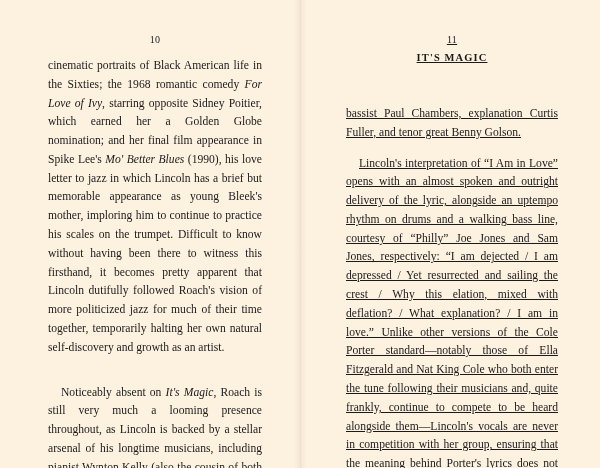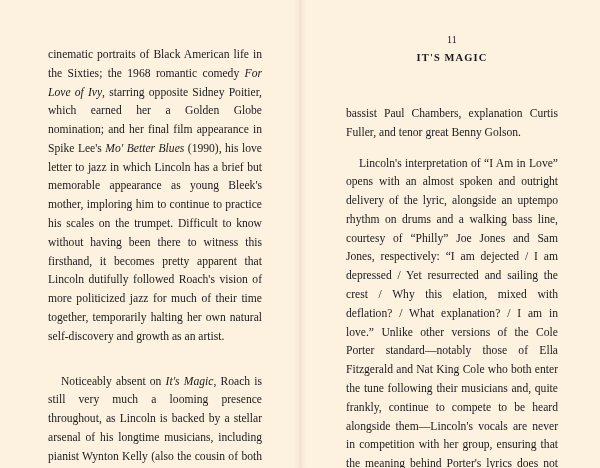--- a/index.html
+++ b/index.html
@@ -28,20 +28,21 @@
     box-sizing: border-box;
     padding: 34px 34px 30px 38px;
   }
   .page.left {
     padding-left: 36px;
     padding-right: 26px;
   }
   .page.right {
     padding-left: 34px;
     padding-right: 30px;
+    text-decoration: underline;
   }
   .gutter-shadow {
     position: absolute;
     left: 294px;
     top: 0;
     width: 13px;
     height: 468px;
     background: linear-gradient(to right, rgba(120,90,60,0.00) 0%, rgba(120,90,60,0.07) 45%, rgba(120,90,60,0.10) 50%, rgba(120,90,60,0.05) 60%, rgba(120,90,60,0.00) 100%);
     pointer-events: none;
   }
@@ -79,20 +80,21 @@
   em {
     font-style: italic;
   }
 </style>
 </head>
 <body>
 
 <div class="book">
 
   <div class="page left">
+    <div class="folio">10</div>
     <p>cinematic portraits of Black American life in the Sixties; the 1968 romantic comedy <em>For Love of Ivy</em>, starring opposite Sidney Poitier, which earned her a Golden Globe nomination; and her final film appearance in Spike Lee's <em>Mo' Better Blues</em> (1990), his love letter to jazz in which Lincoln has a brief but memorable appearance as young Bleek's mother, imploring him to continue to practice his scales on the trumpet. Difficult to know without having been there to witness this firsthand, it becomes pretty apparent that Lincoln dutifully followed Roach's vision of more politicized jazz for much of their time together, temporarily halting her own natural self-discovery and growth as an artist.</p>
     <p class="gap indent">Noticeably absent on <em>It's Magic</em>, Roach is still very much a looming presence throughout, as Lincoln is backed by a stellar arsenal of his longtime musicians, including pianist Wynton Kelly (also the cousin of both Marcus Miller and Randy Weston), trumpeter Kenny Dorham,</p>
   </div>
 
   <div class="page right">
     <div class="folio">11</div>
     <div class="running-head">IT'S MAGIC</div>
     <p>bassist Paul Chambers, explanation Curtis Fuller, and tenor great Benny Golson.</p>
     <p class="indent">Lincoln's interpretation of “I Am in Love” opens with an almost spoken and outright delivery of the lyric, alongside an uptempo rhythm on drums and a walking bass line, courtesy of “Philly” Joe Jones and Sam Jones, respectively: “I am dejected / I am depressed / Yet resurrected and sailing the crest / Why this elation, mixed with deflation? / What explanation? / I am in love.” Unlike other versions of the Cole Porter standard—notably those of Ella Fitzgerald and Nat King Cole who both enter the tune following their musicians and, quite frankly, continue to compete to be heard alongside them—Lincoln's vocals are never in competition with her group, ensuring that the meaning behind Porter's lyrics does not get lost and are positioned out in front.</p>
     <p class="indent">Contributing five of the album's arrangements, Golson also shared one of his original compositions, “Out of the Past,” with lyrics penned by celebrated jazz vocalist and songwriter Jon Hendricks. Unlike the hard</p>

